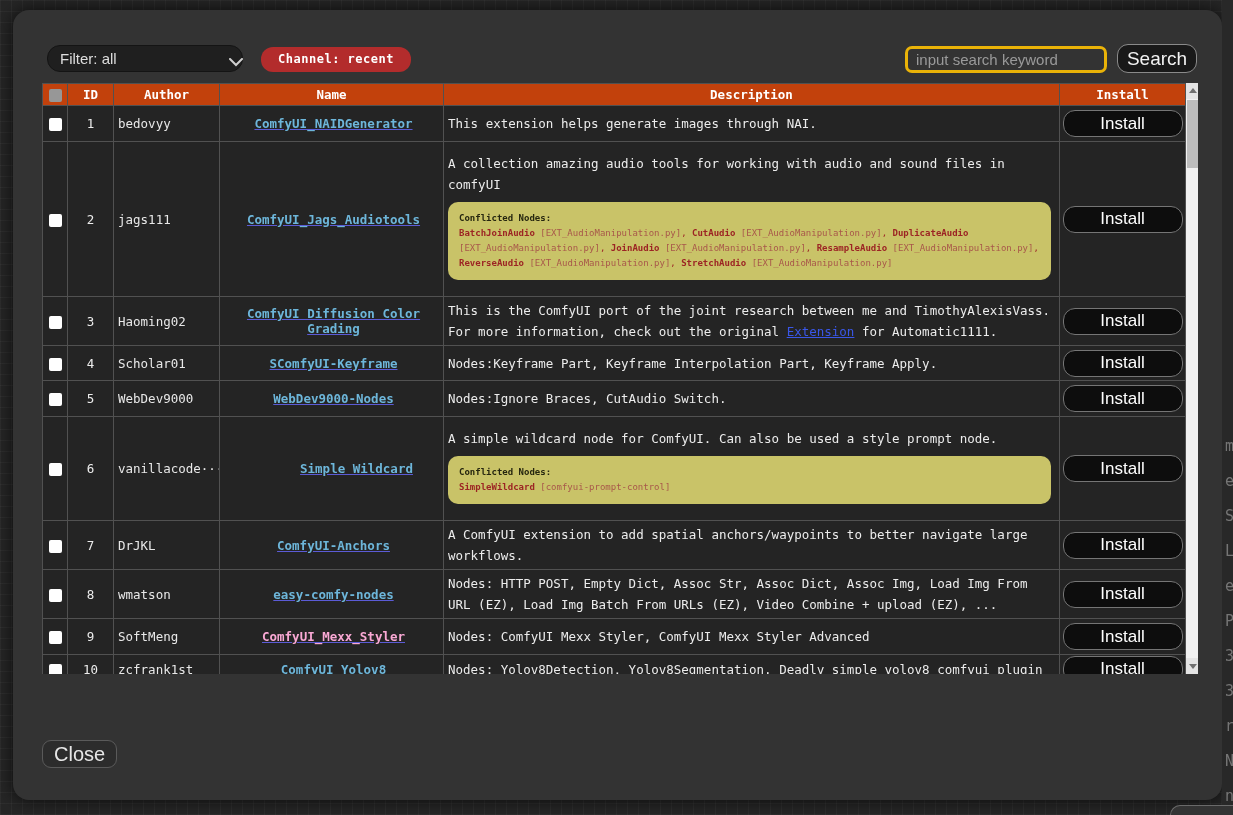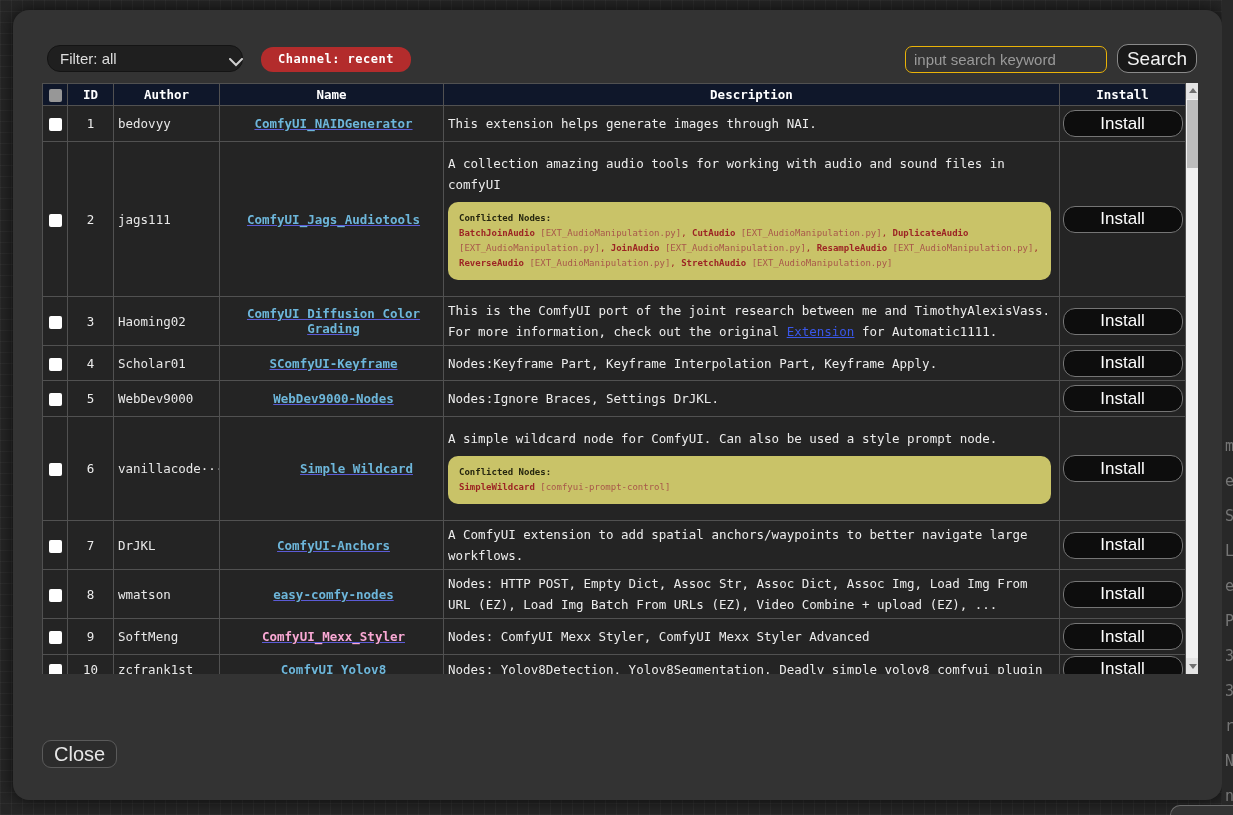--- a/index.html
+++ b/index.html
@@ -28,39 +28,39 @@
     appearance:none; -webkit-appearance:none; outline:none;
   }
   .filter-chevron { position:absolute; left:216px; top:42px; pointer-events:none; }
   .channel-badge {
     position:absolute; left:248px; top:37px; width:150px; height:25px;
     border-radius:12px; color:#fff; font:bold 12px "DejaVu Sans Mono", monospace;
     line-height:25px; text-align:center; letter-spacing:0.5px;
   }
   .search-input {
     position:absolute; left:892px; top:36px; width:202px; height:27px;
-    background:#333; border:1px solid #eab308; border-radius:7px;
+    background:#333; border:3px solid #eab308; border-radius:7px;
     color:#ddd; font:15px "Liberation Sans", sans-serif; padding:0 8px; outline:none;
   }
   .search-input::placeholder { color:#9a9a9a; }
   .search-btn {
     position:absolute; left:1104px; top:34px; width:80px; height:29px;
     background:#191919; border:1px solid #8a8a8a; border-radius:11px;
     color:#f2f2f2; font:19px "Liberation Sans", sans-serif; cursor:pointer;
   }
 
   
   .table-wrap {
     position:absolute; left:29px; top:73px; width:1156px; height:591px;
     display:flex; overflow:hidden;
   }
   table { border-collapse:collapse; table-layout:fixed; width:1143px; align-self:flex-start; }
   th, td { border:1px solid #515151; }
   thead th {
-    background:#0f172a; color:#fff; height:22px;
+    background:#c2410c; color:#fff; height:22px;
     font:bold 12.5px "DejaVu Sans Mono", monospace; text-align:center;
   }
   tbody td { background:#242424; color:#ececec; font-size:12.5px; vertical-align:middle; }
   .c-check { text-align:center; }
   .c-id    { text-align:center; }
   .c-author{ padding:0 4px; color:#e8e8e8; white-space:nowrap; overflow:hidden; }
   .c-name  { padding:2px 4px 2px 8px; font-weight:bold;text-align:center; }
   .c-name a { font-weight:bold; text-decoration:underline; text-decoration-color:#5b5bd6; }
   .c-desc  { padding:3px 6px 3px 4px; line-height:21px; vertical-align:middle; }
   .c-install { text-align:center; }
@@ -205,21 +205,21 @@
               <div>Nodes:Keyframe Part, Keyframe Interpolation Part, Keyframe Apply.</div>
             </td>
             <td class="c-install"><button class="install-btn">Install</button></td>
           </tr>
           <tr style="height: 36px;">
             <td class="c-check"><input type="checkbox" style=""></td>
             <td class="c-id">5</td>
             <td class="c-author">WebDev9000</td>
             <td class="c-name"><a href="#" style="color: rgb(109, 182, 218);">WebDev9000-Nodes</a></td>
             <td class="c-desc">
-              <div>Nodes:Ignore Braces, Settings DrJKL.</div>
+              <div>Nodes:Ignore Braces, CutAudio Switch.</div>
             </td>
             <td class="c-install"><button class="install-btn">Install</button></td>
           </tr>
           <tr style="height: 104px;">
             <td class="c-check"><input type="checkbox" style=""></td>
             <td class="c-id">6</td>
             <td class="c-author">vanillacode···</td>
             <td class="c-name"><a href="#" style="color: rgb(109, 182, 218); margin-left: 46px;">Simple Wildcard</a></td>
             <td class="c-desc">
               <div>A simple wildcard node for ComfyUI. Can also be used a style prompt node.</div>

